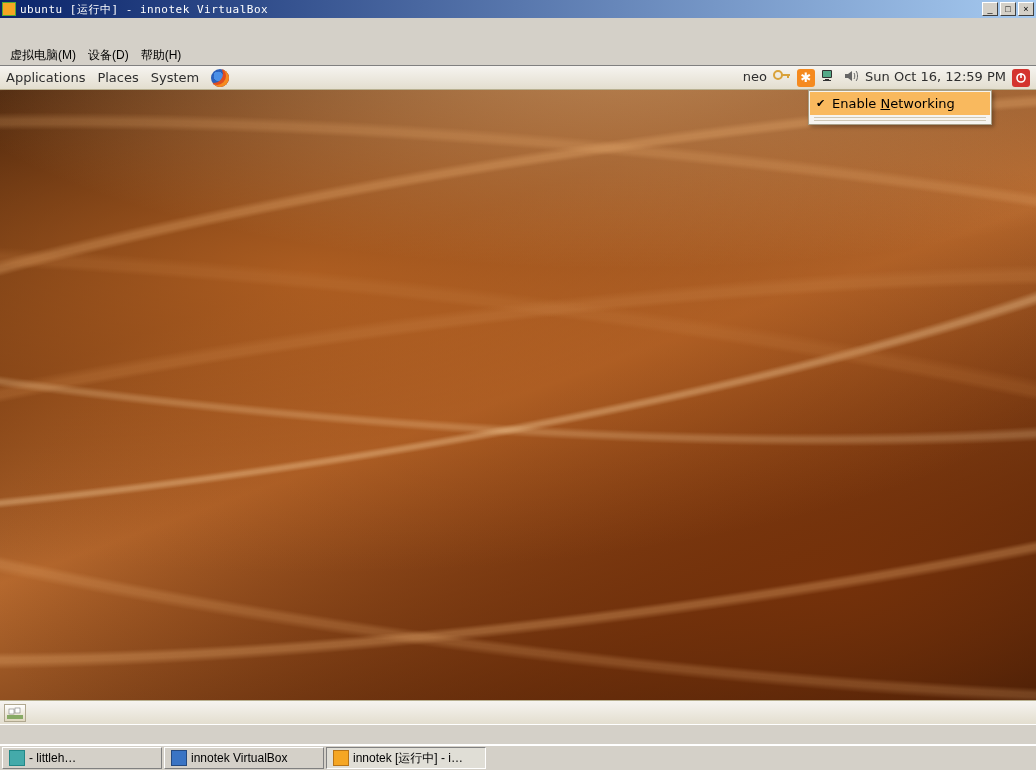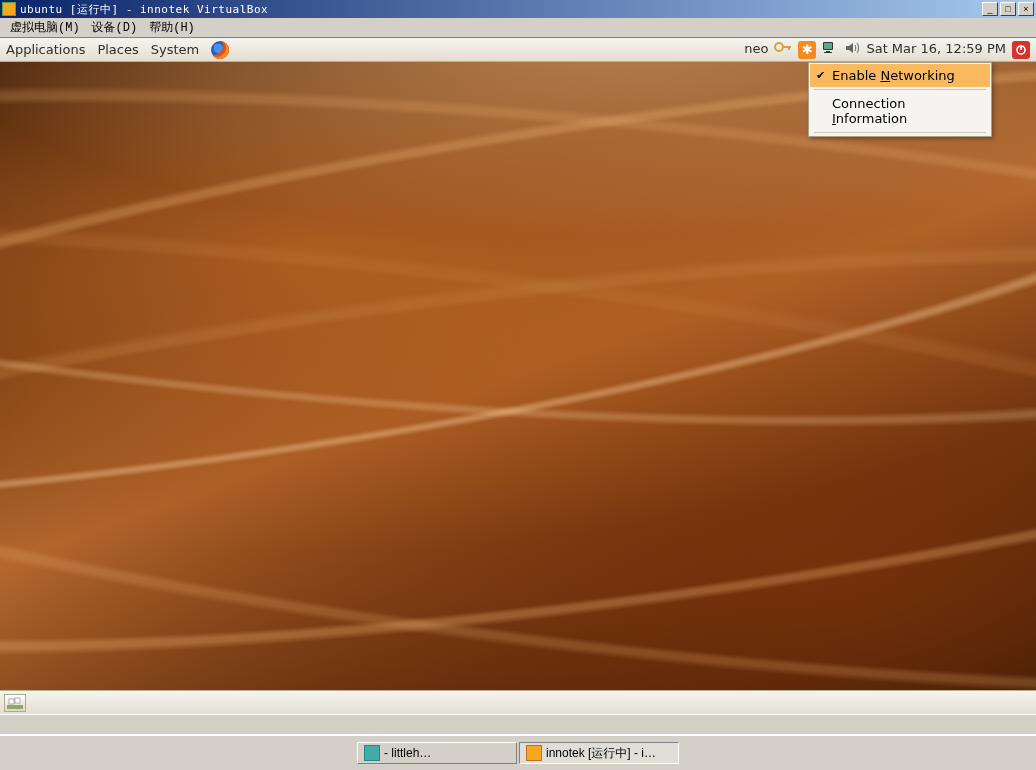--- a/index.html
+++ b/index.html
@@ -40,24 +40,25 @@
   border:1px solid #404040; border-top-color:#fff; border-left-color:#fff;
   font-size:9px; line-height:12px; text-align:center; color:#000;
   font-family: "Marlett", sans-serif;
 }
 
 .vbox-menubar {
   height: 20px;
   background: #d4d0c8;
   display:flex; align-items:center;
   padding: 0 6px;
-  font-family: Liberation Mono, monospace;
+  font-family: Liberation Sans, sans-serif;
   font-size: 12px;
   gap: 4px;
   border-bottom: 1px solid #808080;
+  margin-top: 28px;
 }
 .vbox-menubar .m { padding: 2px 4px; }
 
 
 .guest {
   flex:1;
   position:relative;
   background: #000;
   overflow:hidden;
 }
@@ -166,25 +167,24 @@
   height:20px; background:#d4d0c8;
   border-top:1px solid #fff;
 }
 
 
 .win-taskbar {
   height:26px;
   background:#d4d0c8;
   border-top:2px solid #fff;
   display:flex; align-items:center;
-  padding:17px;
+  padding:2px;
   gap:2px;
   font-family:"SimSun", sans-serif;
   font-size:12px;
-  justify-content:center;
 }
 .taskbtn {
   height:22px;
   min-width:160px;
   max-width:160px;
   padding: 0 6px;
   border:1px solid #808080;
   border-top-color:#fff; border-left-color:#fff;
   background:#d4d0c8;
   display:flex; align-items:center; gap:4px;
@@ -249,41 +249,38 @@
               <rect x="4" y="10" width="4" height="1" fill="#333"></rect>
               <rect x="2" y="11" width="8" height="1" fill="#333"></rect>
             </svg>
         </span>
         <span class="sound-icon">
           <svg width="16" height="14" viewBox="0 0 16 14">
               <path d="M2 5h3l4-3v10l-4-3H2z" fill="#666"></path>
               <path d="M11 4c1 1 1 5 0 6M13 2c2 2 2 8 0 10" stroke="#666" fill="none" stroke-width="1"></path>
             </svg>
         </span>
-        <span>Sat Mar 16, 12:59 PM</span>
+        <span>Sun Oct 16, 12:59 PM</span>
         <span class="power-icon">
           <svg width="12" height="12" viewBox="0 0 12 12">
               <circle cx="6" cy="6" r="4" fill="none" stroke="#fff" stroke-width="1.6"></circle>
               <line x1="6" y1="1" x2="6" y2="6" stroke="#fff" stroke-width="1.6"></line>
             </svg>
         </span>
       </div>
     </div>
 
     <div class="wallpaper"></div>
 
     <div class="context-menu">
       <div class="item hl">
         <span class="check">✔</span>
         <span>Enable <span class="u">N</span>etworking</span>
       </div>
       <div class="sep"></div>
-      <div class="item">
-        <span>Connection <span class="u">I</span>nformation</span>
-      </div>
       <div class="sep"></div>
     </div>
 
     <div class="gnome-bottom">
       <div class="show-desktop">
         <svg width="16" height="12" viewBox="0 0 16 12">
             <rect x="0" y="8" width="16" height="4" fill="#8a6"></rect>
             <rect x="2" y="2" width="5" height="5" fill="#fff" stroke="#666" stroke-width="0.5"></rect>
             <rect x="8" y="1" width="5" height="5" fill="#fff" stroke="#666" stroke-width="0.5"></rect>
           </svg>
@@ -292,19 +289,23 @@
 
   </div>
 
   <div class="vbox-status"></div>
 
   <div class="win-taskbar">
     <div class="taskbtn">
       <div class="ticon ico-generic"></div>
       <span>- littleh…</span>
     </div>
+    <div class="taskbtn">
+      <div class="ticon ico-vbox"></div>
+      <span>innotek VirtualBox</span>
+    </div>
     <div class="taskbtn active">
       <div class="ticon ico-ubuntu"></div>
       <span>innotek [运行中] - i…</span>
     </div>
   </div>
 
 </div>
 
 </body></html>

